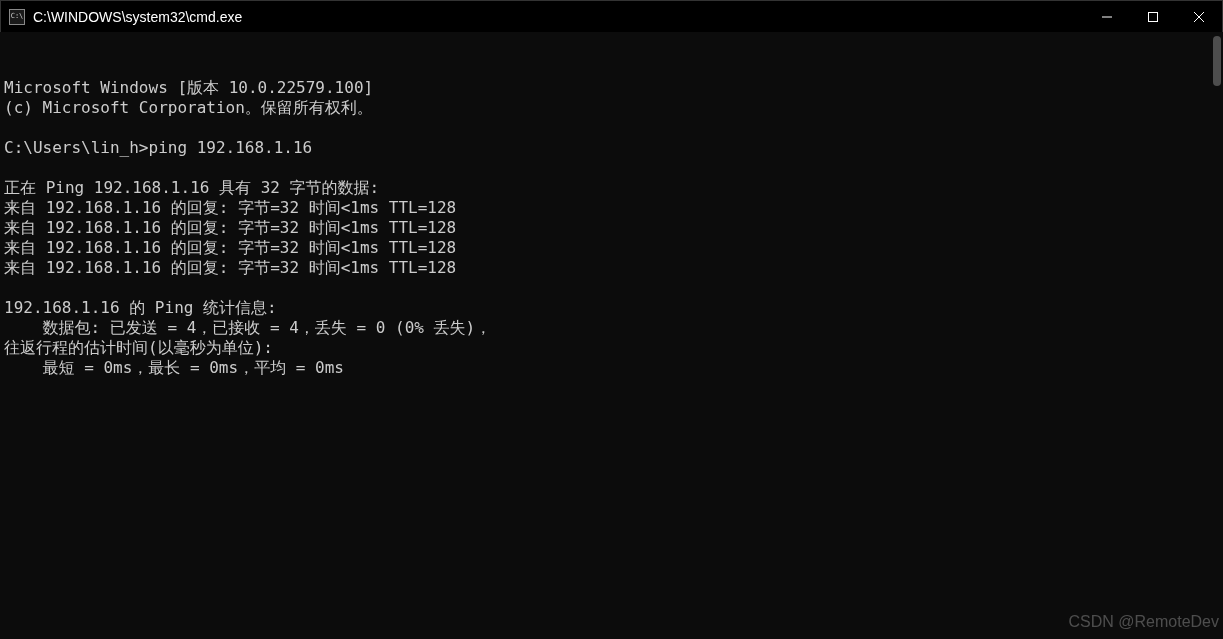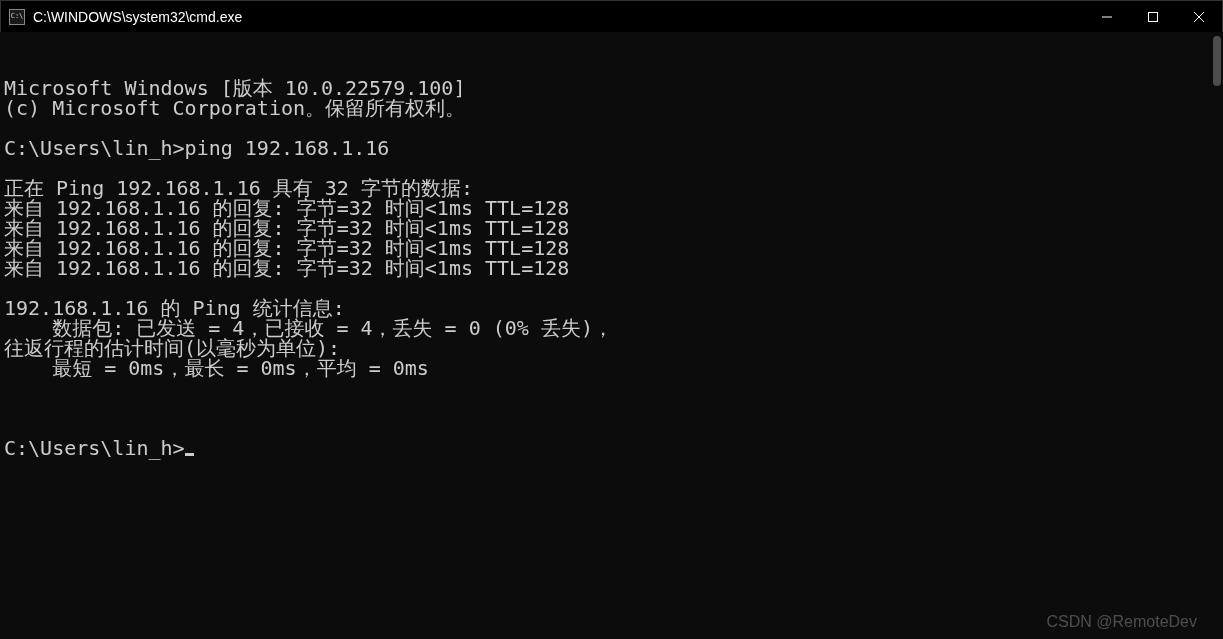--- a/index.html
+++ b/index.html
@@ -61,21 +61,21 @@
       justify-content: center;
       color: #ffffff;
     }
     .win-btn svg {
       width: 10px;
       height: 10px;
     }
     .terminal {
       padding: 6px 4px;
       color: #cccccc;
-      font-size: 20px;
+      font-size: 16px;
       line-height: 20px;
       white-space: pre;
       font-family: "NSimSun", "SimSun", "Consolas", monospace;
       letter-spacing: 0px;
       position: relative;
       height: calc(100% - 32px);
     }
     .terminal-line {
       white-space: pre;
     }
@@ -92,21 +92,21 @@
       right: 2px;
       top: 36px;
       width: 8px;
       height: 50px;
       background: #4d4d4d;
       border-radius: 4px;
     }
     .watermark {
       position: absolute;
       bottom: 8px;
-      right: 26px;
+      right: 4px;
       color: rgba(200, 200, 200, 0.35);
       font-size: 16px;
       font-family: "Segoe UI", sans-serif;
     }
   </style>
 </head>
 <body>
 
 <div class="titlebar">
   <div class="title-left">
@@ -128,18 +128,17 @@
       <svg viewBox="0 0 10 10">
           <line x1="0" y1="0" x2="10" y2="10" stroke="#ffffff" stroke-width="1"></line>
           <line x1="10" y1="0" x2="0" y2="10" stroke="#ffffff" stroke-width="1"></line>
         </svg>
     </div>
   </div>
 </div>
 
 <div class="terminal">
   <div id="terminal-lines"><div class="terminal-line">Microsoft Windows [版本 10.0.22579.100]</div><div class="terminal-line">(c) Microsoft Corporation。保留所有权利。</div><div class="terminal-line">&nbsp;</div><div class="terminal-line">C:\Users\lin_h&gt;ping 192.168.1.16</div><div class="terminal-line">&nbsp;</div><div class="terminal-line">正在 Ping 192.168.1.16 具有 32 字节的数据:</div><div class="terminal-line">来自 192.168.1.16 的回复: 字节=32 时间&lt;1ms TTL=128</div><div class="terminal-line">来自 192.168.1.16 的回复: 字节=32 时间&lt;1ms TTL=128</div><div class="terminal-line">来自 192.168.1.16 的回复: 字节=32 时间&lt;1ms TTL=128</div><div class="terminal-line">来自 192.168.1.16 的回复: 字节=32 时间&lt;1ms TTL=128</div><div class="terminal-line">&nbsp;</div><div class="terminal-line">192.168.1.16 的 Ping 统计信息:</div><div class="terminal-line">    数据包: 已发送 = 4，已接收 = 4，丢失 = 0 (0% 丢失)，</div><div class="terminal-line">往返行程的估计时间(以毫秒为单位):</div><div class="terminal-line">    最短 = 0ms，最长 = 0ms，平均 = 0ms</div><div class="terminal-line">&nbsp;</div></div>
-  <div class="terminal-line"><span>C:\Users\lin_h&gt;</span><span class="cursor"></span></div>
 </div>
 
 <div class="scrollbar-thumb"></div>
 
 <div class="watermark">CSDN @RemoteDev</div>
 
 </body></html>

